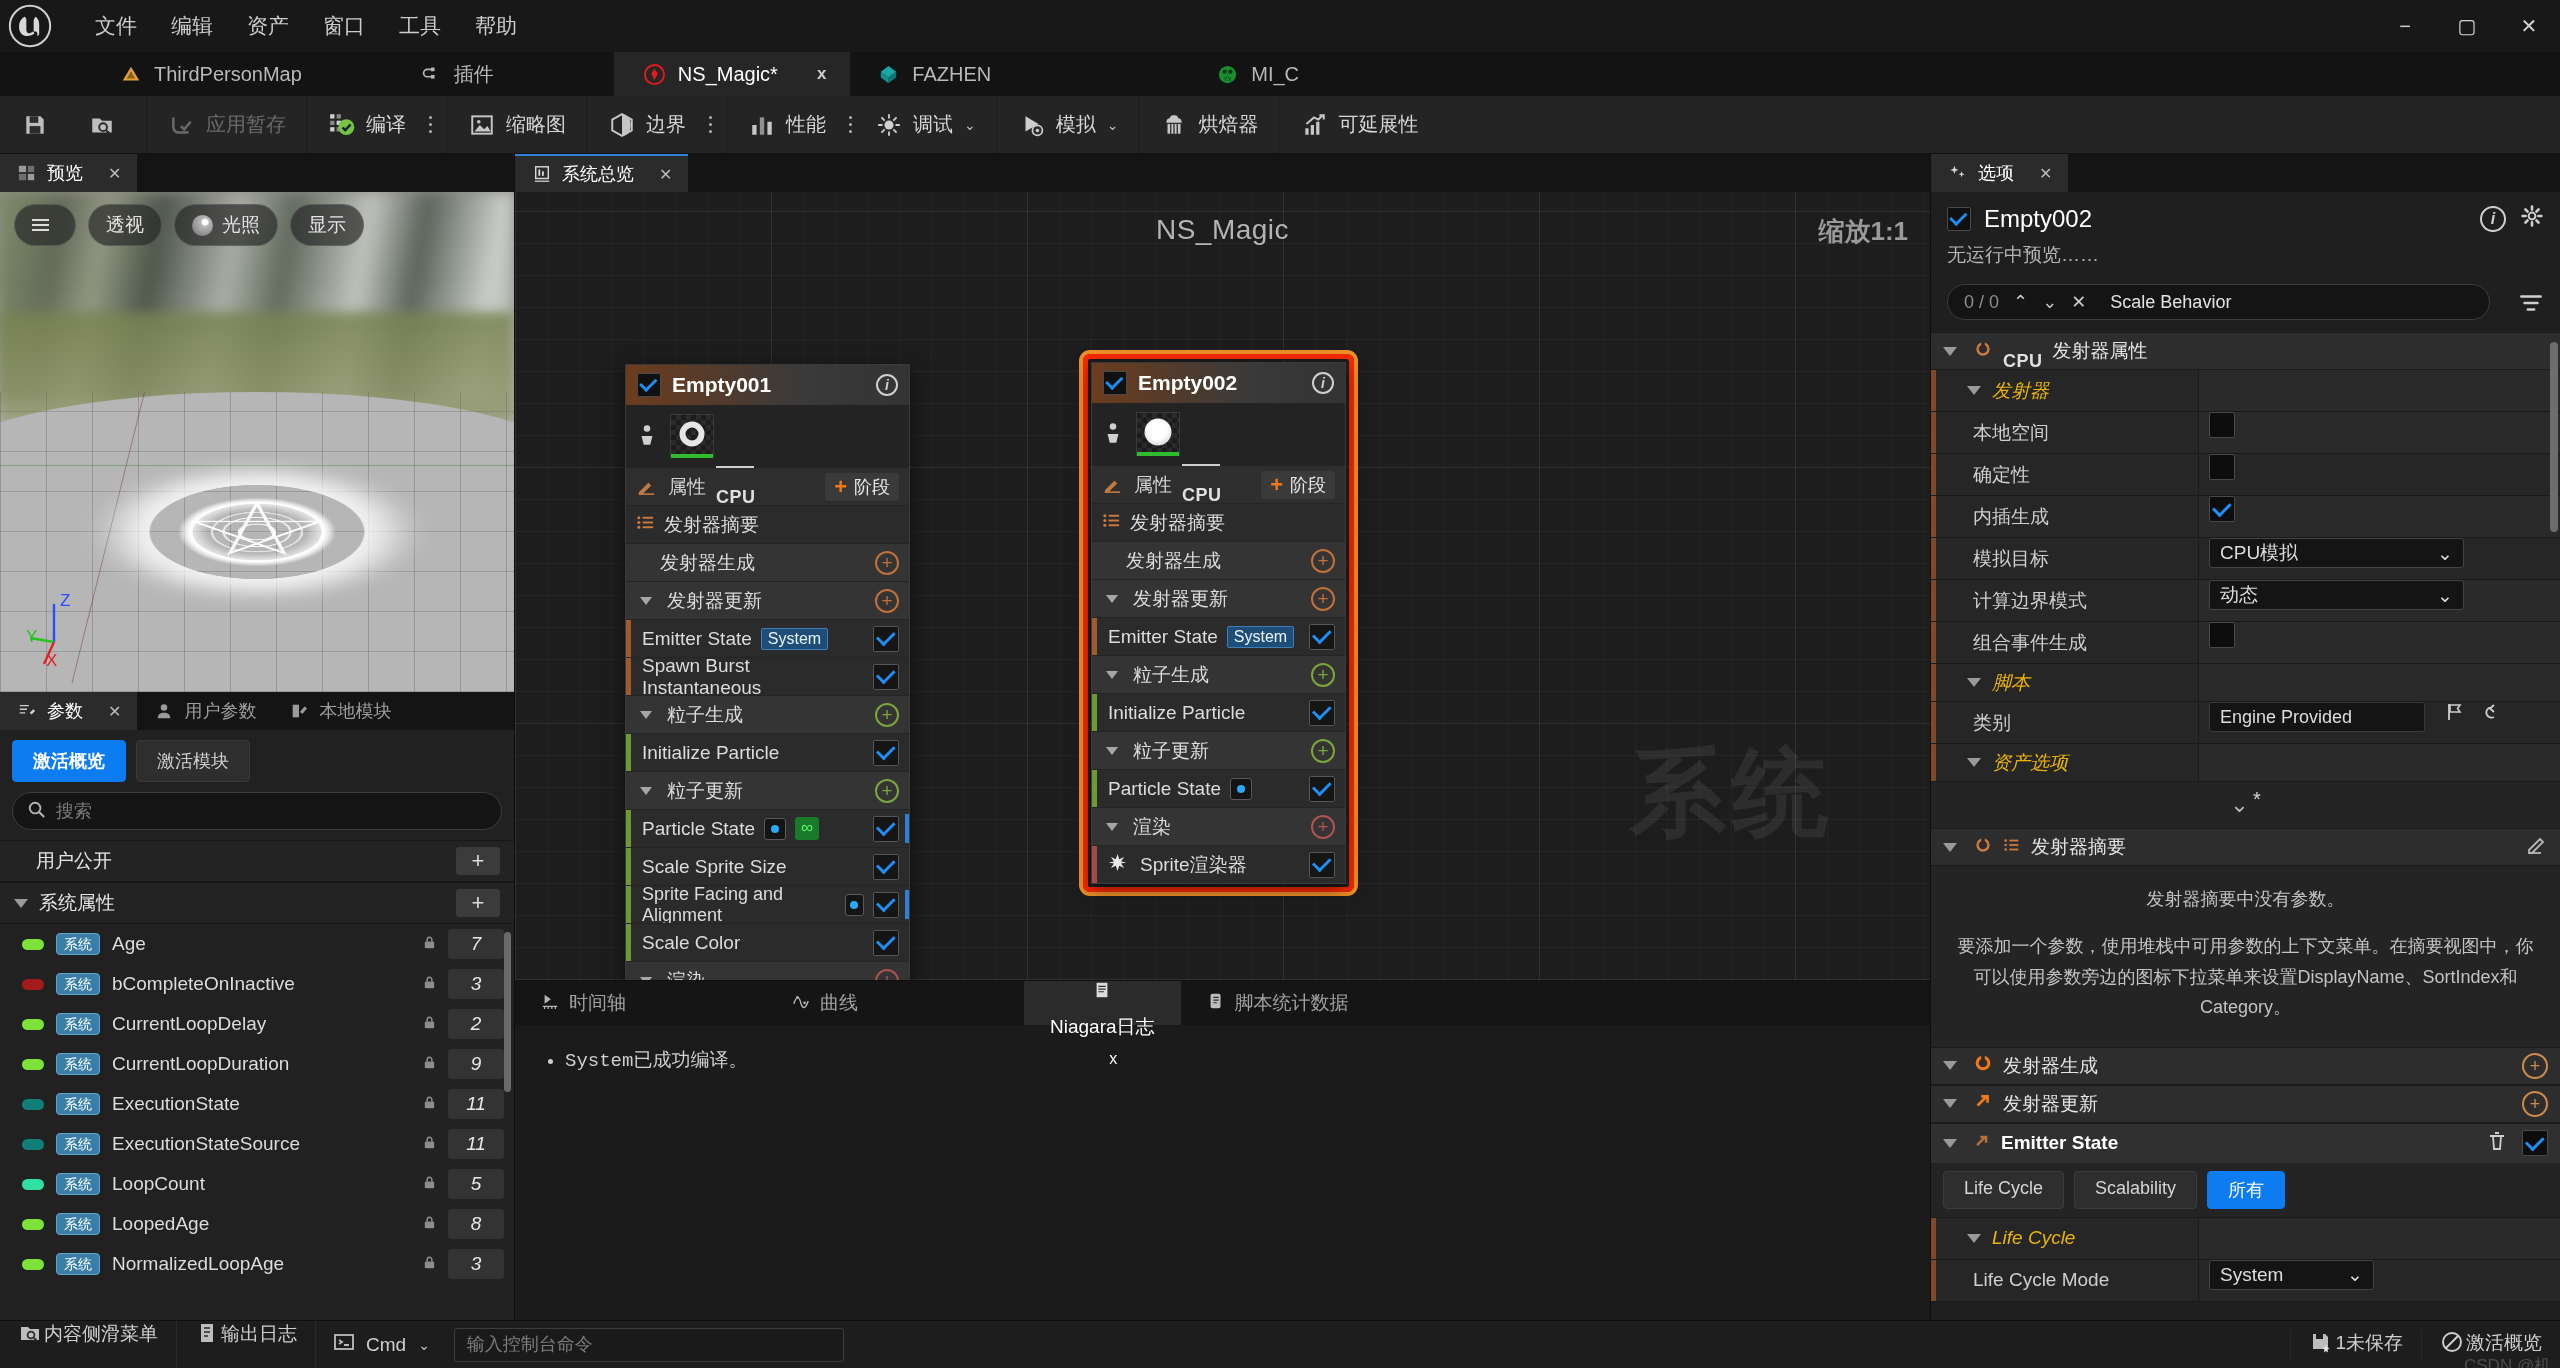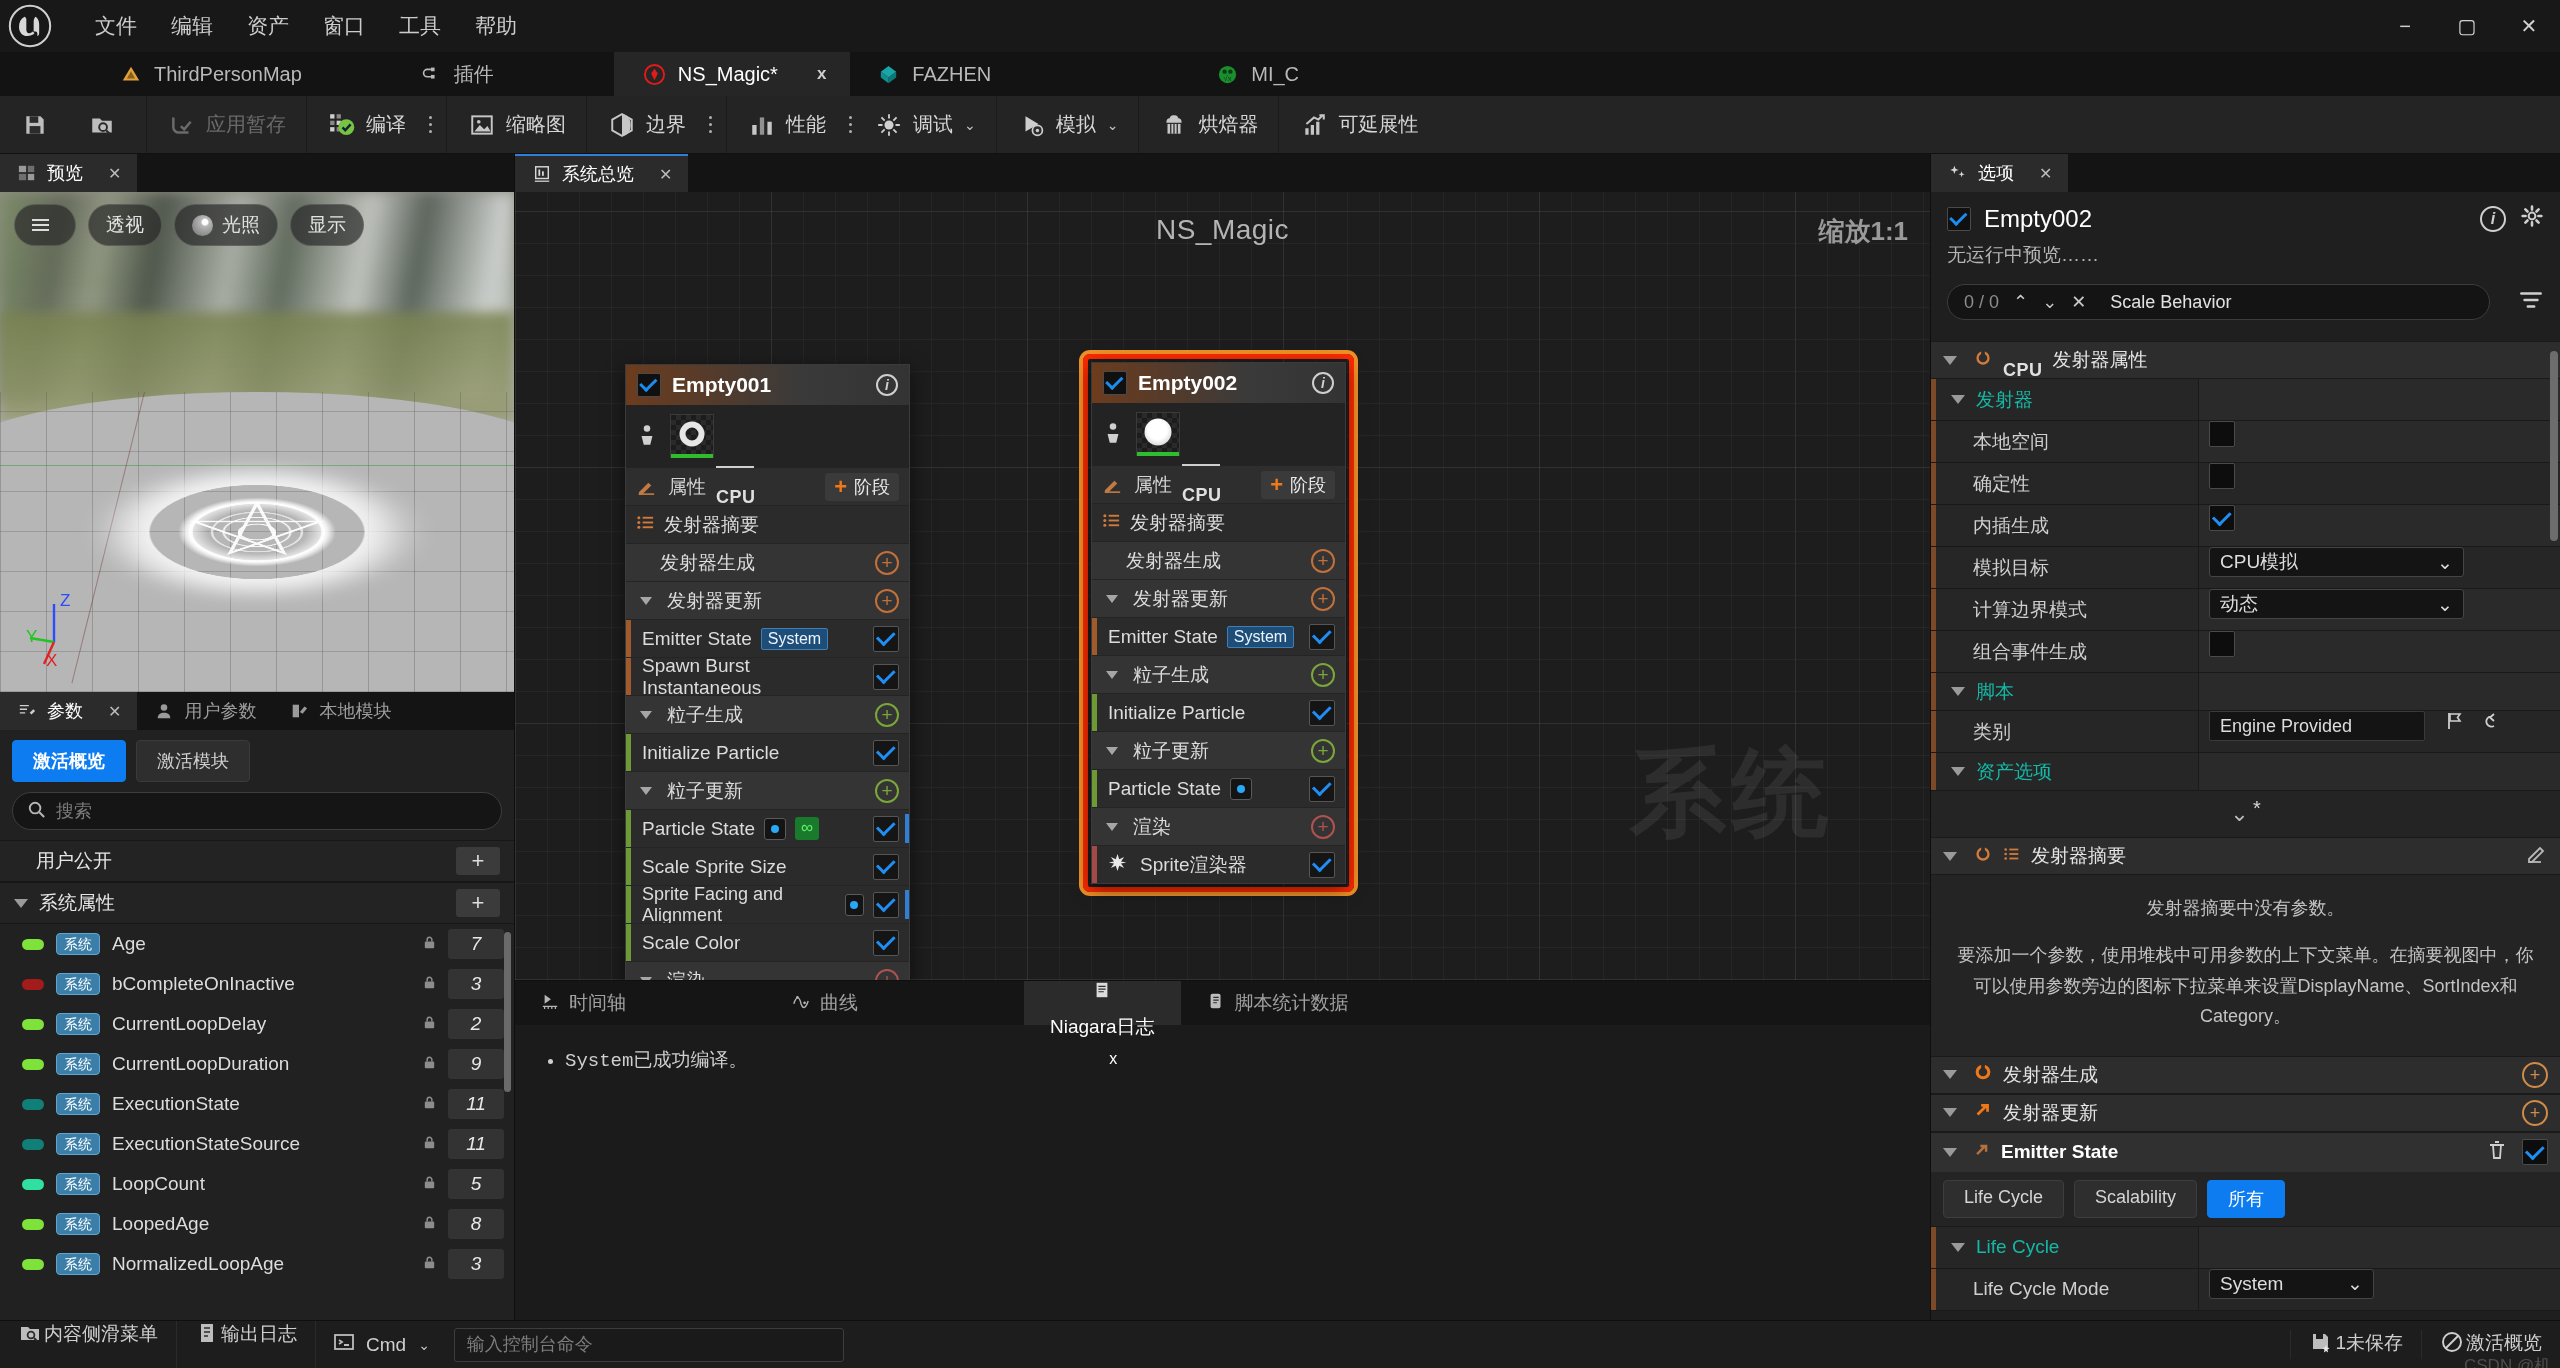--- a/index.html
+++ b/index.html
@@ -343,42 +343,42 @@
   .btab .x { margin-left: 22px; font-size:16px;}
   .logarea { flex:1 1 auto; padding: 22px 38px; font-family:"Liberation Mono","DejaVu Sans Mono",monospace; font-size:19px; color:#cfcfcf;}
   .logarea li { list-style: disc; margin-left: 12px; }
 
   
   .rightcol { width: 630px; flex: 0 0 630px; display:flex;flex-direction:column; background:#1f1f1f; border-left:1px solid #0e0e0e;}
   .sel-hdr { padding: 12px 16px 6px 16px; }
   .sel-title { display:flex;align-items:center;gap:13px; font-size:24px;color:#fff;}
   .sel-sub { font-size:19px;color:#b5b5b5;margin-top:8px;}
   .gearicon { margin-left:auto; display:flex; gap:14px; align-items:center;}
-  .searchrow2 { display:flex;align-items:center;gap:28px;padding: 10px 16px 21px 16px;}
+  .searchrow2 { display:flex;align-items:flex-end;gap:28px;padding: 10px 16px 12px 16px;}
   .sbar {
     flex:1; height: 36px; background:#141414;border:1px solid #3d3d3d;border-radius:18px;
     display:flex;align-items:center;gap:14px;padding:0 16px;font-size:18px;color:#c9c9c9;
   }
   .sbar .cnt { color:#8d8d8d; }
   .detail { flex:1 1 auto; overflow:hidden; position:relative;}
   .dsec {
     height: 38px; display:flex;align-items:center;gap:10px;padding:0 12px;
     background:#2d2d2d;border-top:1px solid #1a1a1a;border-bottom:1px solid #1a1a1a;
     font-size:19px;color:#e4e4e4;
   }
   .dsec .addp { margin-left:auto; width:26px;height:26px;border-radius:50%;border:2px solid #d08a4a;color:#d08a4a;display:flex;align-items:center;justify-content:center;font-size:18px;line-height:1;}
   .drow {
     height: 42px; display:flex; align-items:stretch; border-bottom:1px solid #191919;
     position: relative;
   }
   .drow .lab {
     width: 268px; flex:0 0 268px; display:flex;align-items:center;padding-left: 42px;
     font-size:19px;color:#cfcfcf; background:#262626; border-right:1px solid #191919;
   }
-  .drow .lab.grp { padding-left: 20px; color:#14b8a6;}
+  .drow .lab.grp { padding-left: 36px; color:#eab308;font-style:italic;}
   .drow .val { flex:1 1 auto; display:flex;padding-left:10px; background:#2a2a2a;}
   .drow.alt .val { background:#262626; }
   .dcheck { width:26px;height:26px;background:#0d0d0d;border:1px solid #4a4a4a;border-radius:2px;flex:0 0 26px;
             display:flex;align-items:center;justify-content:center;}
   .dcheck.on::after { content:''; width:14px;height:8px;border-left:3px solid #1f8ff5;border-bottom:3px solid #1f8ff5;transform:rotate(-45deg) translate(1px,-2px);}
   .ddrop {
     height: 30px; min-width: 255px; background:#141414;border:1px solid #454545;border-radius:3px;
     display:flex;align-items:center;padding:0 10px;font-size:19px;color:#ddd;
   }
   .ddrop .cv { margin-left:auto; }

